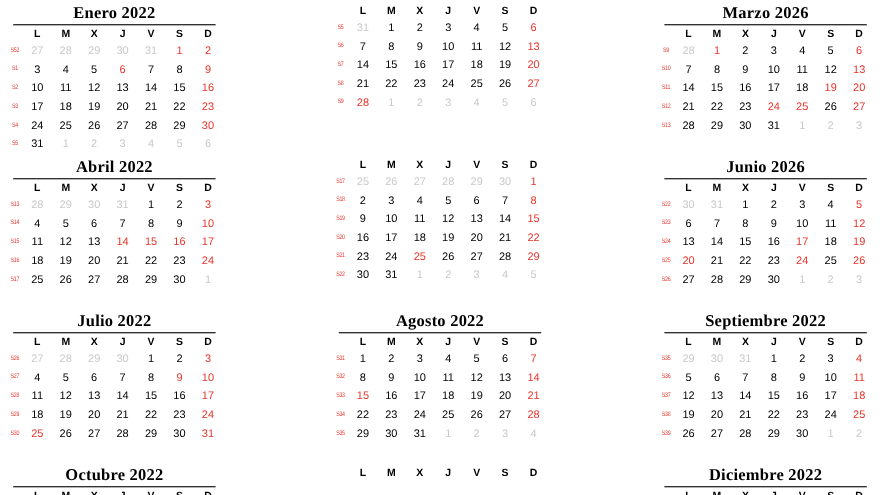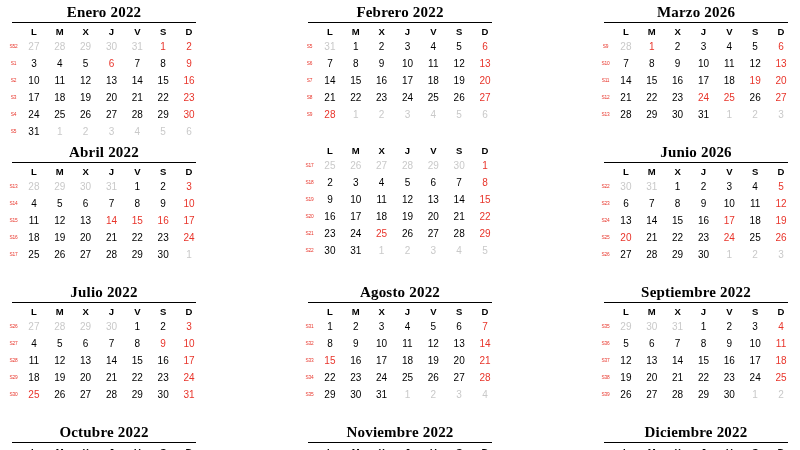--- a/index.html
+++ b/index.html
@@ -179,21 +179,20 @@
               <td class="day out">2</td>
               <td class="day out">3</td>
               <td class="day out">4</td>
               <td class="day out">5</td>
               <td class="day out">6</td>
             </tr>
           </tbody>
         </table>
       </div>
       <div class="month">
-        <div class="month-title">Febrero 2022</div>
         <table class="month-grid">
           <thead>
             <tr>
               <th class="wk-col wk-head"></th>
               <th class="dow">L</th>
               <th class="dow">M</th>
               <th class="dow">X</th>
               <th class="dow">J</th>
               <th class="dow">V</th>
               <th class="dow">S</th>
@@ -833,21 +832,20 @@
               <th class="dow">X</th>
               <th class="dow">J</th>
               <th class="dow">V</th>
               <th class="dow">S</th>
               <th class="dow sun">D</th>
             </tr>
           </thead>
         </table>
       </div>
       <div class="month">
-        <div class="month-title">Noviembre 2022</div>
         <table class="month-grid">
           <thead>
             <tr>
               <th class="wk-col wk-head"></th>
               <th class="dow">L</th>
               <th class="dow">M</th>
               <th class="dow">X</th>
               <th class="dow">J</th>
               <th class="dow">V</th>
               <th class="dow">S</th>

